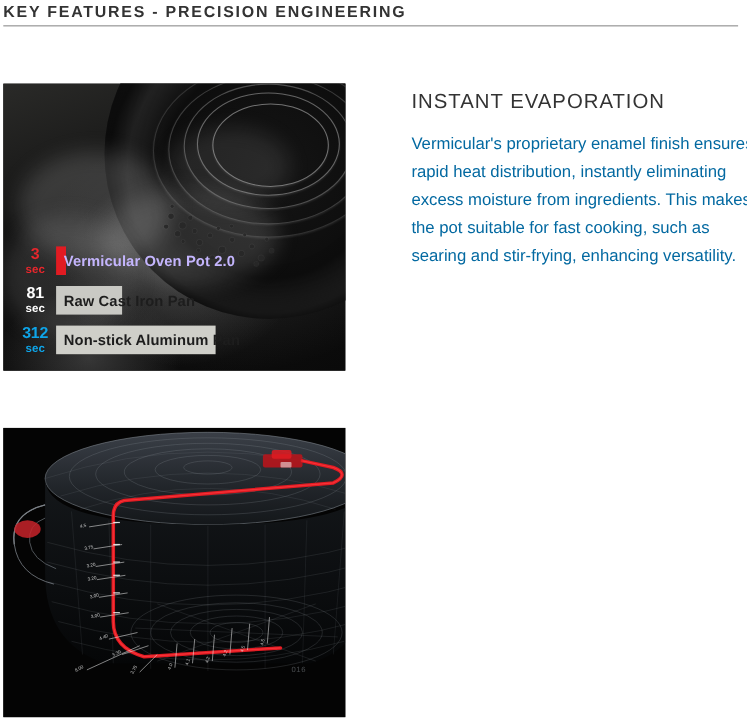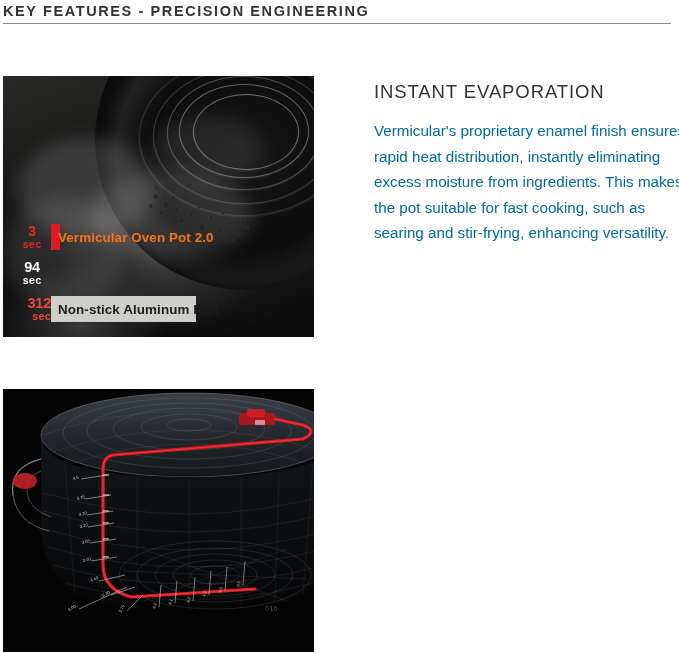--- a/index.html
+++ b/index.html
@@ -163,21 +163,20 @@
     display: block;
     font-size: 14.5px;
     font-weight: 700;
     letter-spacing: -0.2px;
   }
   .bar-value .unit {
     display: block;
     font-size: 10.5px;
     font-weight: 700;
     margin-top: 1px;
-    font-family: Liberation Mono, monospace;
   }
   .bar-track {
     position: relative;
     height: 26px;
     flex: none;
   }
   .bar-fill {
     position: absolute;
     left: 0;
     top: 0;
@@ -256,31 +255,35 @@
     </div>
 
     <div class="bar-chart" id="bar-chart">
         <div class="bar-row" id="bar-row-0">
           <div class="bar-value" style="color: rgb(232, 38, 44);">
             <span class="num">3</span>
             <span class="unit">sec</span>
           </div>
           <div class="bar-track" style="width: 150px;">
             <div class="bar-fill" style="width: 9px; background: rgb(225, 27, 34);"></div>
-            <div class="bar-label" style="color: #f97316;">Vermicular Oven Pot 2.0</div>
+            <div class="bar-label" style="color: #c4b5fd;">Vermicular Oven Pot 2.0</div>
           </div>
         </div>
         <div class="bar-row" id="bar-row-1">
           <div class="bar-value" style="color: rgb(255, 255, 255);">
-            <span class="num">94</span>
+            <span class="num">81</span>
             <span class="unit">sec</span>
+          </div>
+          <div class="bar-track" style="width: 150px;">
+            <div class="bar-fill" style="width: 60px; background: rgb(201, 201, 196);"></div>
+            <div class="bar-label" style="color: rgb(29, 29, 29);">Raw Cast Iron Pan</div>
           </div>
         </div>
         <div class="bar-row" id="bar-row-2">
-          <div class="bar-value" style="color: #ef4444; text-align: right;">
+          <div class="bar-value" style="color: #0ea5e9;">
             <span class="num">312</span>
             <span class="unit">sec</span>
           </div>
           <div class="bar-track" style="width: 150px;">
             <div class="bar-fill" style="width: 145px; background: rgb(207, 207, 201);"></div>
             <div class="bar-label" style="color: rgb(29, 29, 29);">Non-stick Aluminum Pan</div>
           </div>
         </div>
       </div>
   </div>

